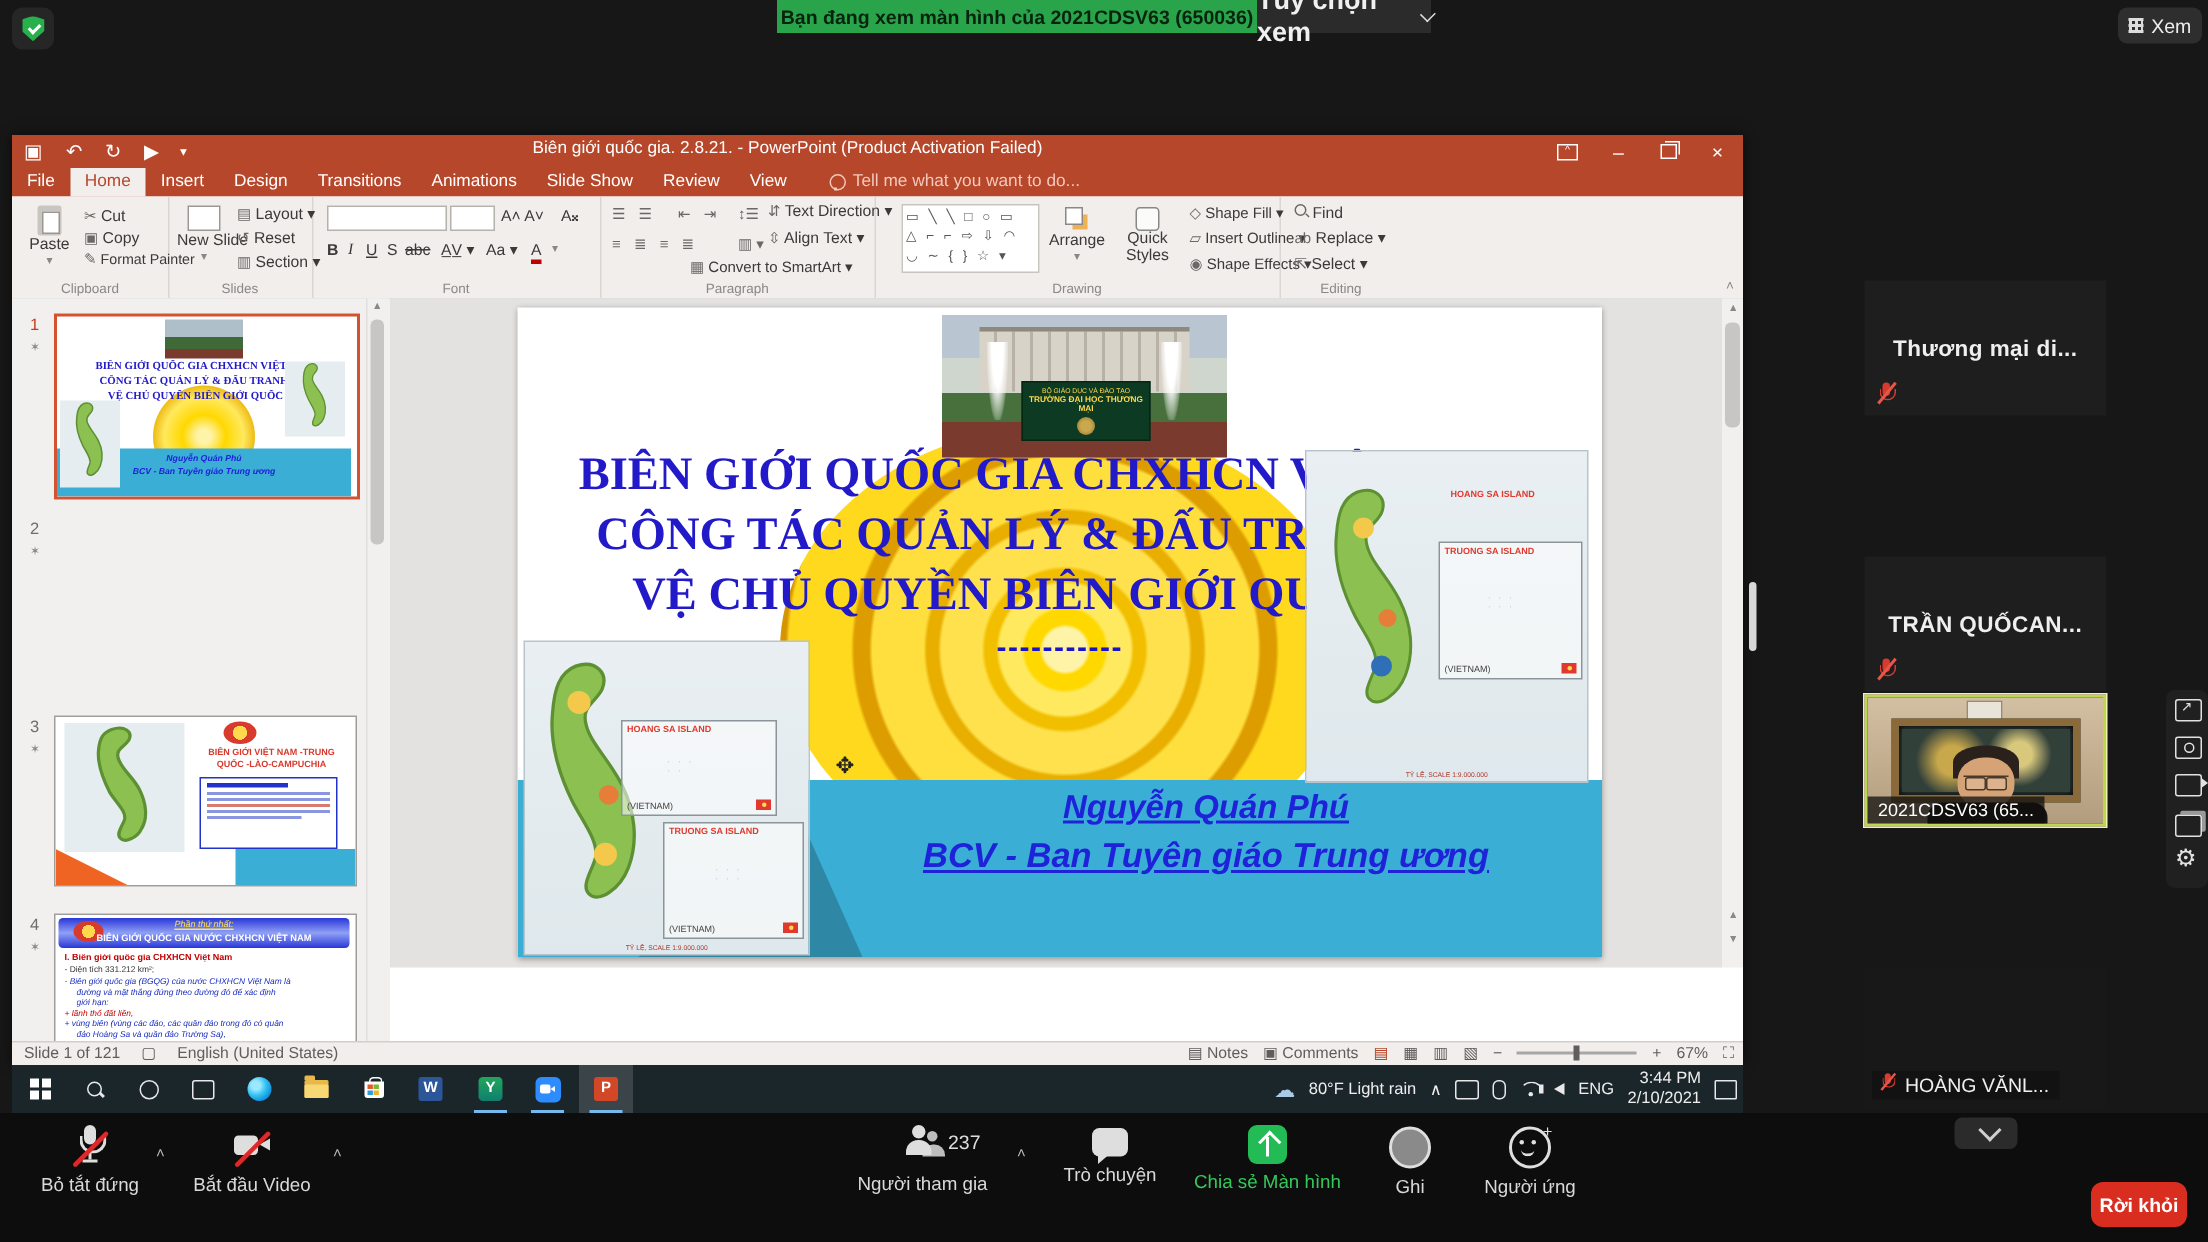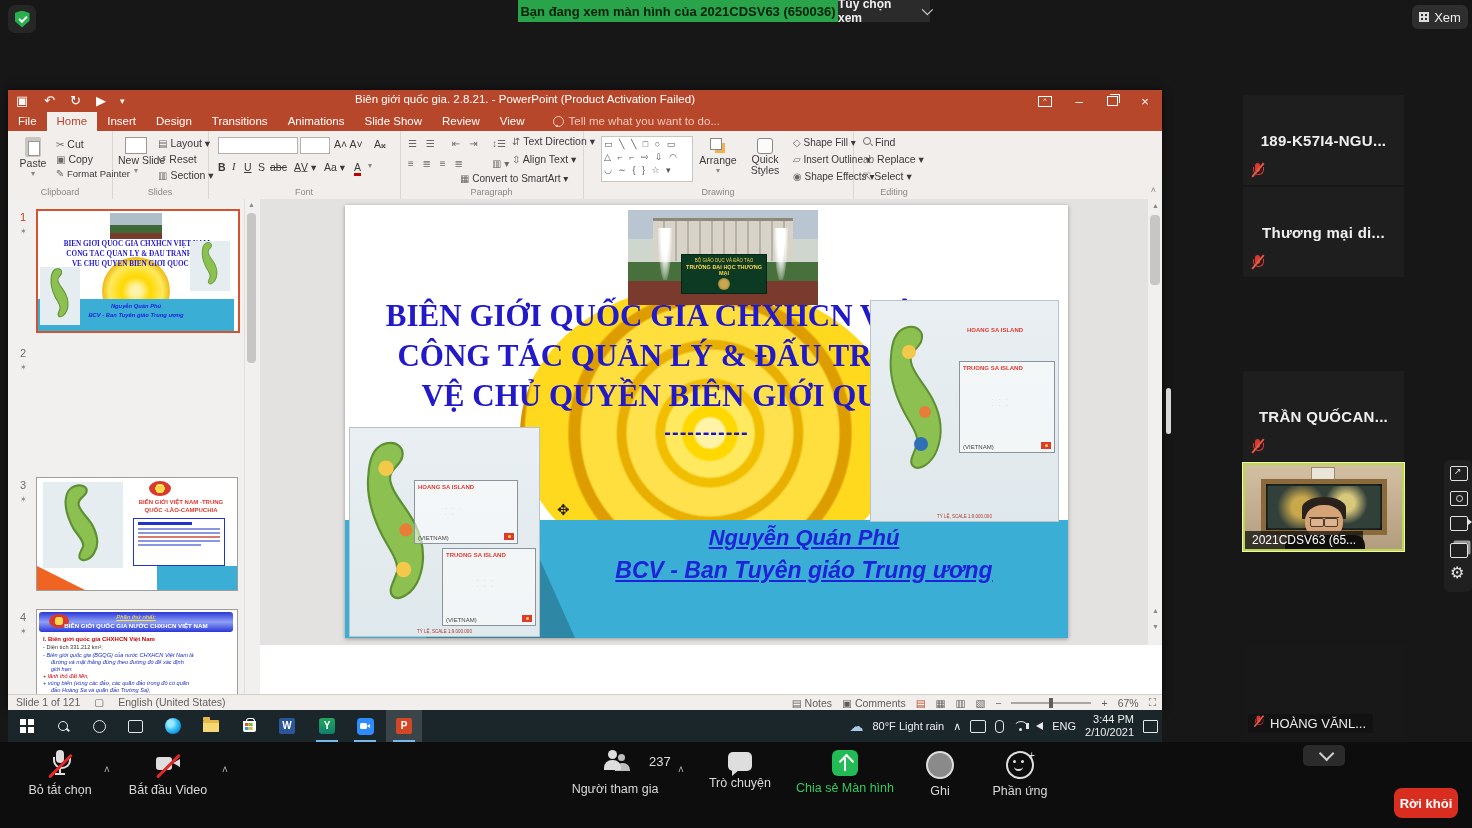--- a/index.html
+++ b/index.html
@@ -5,21 +5,21 @@
   html,body{margin:0;padding:0;background:#151515;width:1472px;height:828px;overflow:hidden;
     font-family:"Liberation Sans","DejaVu Sans",sans-serif;}
   .abs{position:absolute;}
   #screen{position:relative;width:1472px;height:828px;background:#171717;}
 
   
   #shield{left:8px;top:5px;width:28px;height:28px;background:#262626;border-radius:7px;display:flex;align-items:center;justify-content:center;}
   #shield .sh{width:15px;height:17px;background:#27b04b;clip-path:polygon(50% 0,100% 15%,100% 60%,50% 100%,0 60%,0 15%);position:relative;}
   #shield .sh:after{content:"";position:absolute;left:4px;top:5px;width:6px;height:3px;border-left:2px solid #fff;border-bottom:2px solid #fff;transform:rotate(-45deg);}
   #share-banner{left:518px;top:0;width:320px;height:22px;background:#2aa44a;color:#06230e;font-size:13px;font-weight:700;display:flex;align-items:center;justify-content:center;}
-  #view-options{left:838px;top:0;width:92px;height:22px;background:#2b2b2b;color:#f0f0f0;font-size:12px;font-weight:600;display:flex;align-items:center;justify-content:space-between;gap:5px;}
+  #view-options{left:838px;top:0;width:116px;height:22px;background:#2b2b2b;color:#f0f0f0;font-size:18px;font-weight:600;display:flex;align-items:center;justify-content:space-between;gap:5px;}
   #xem-btn{left:1412px;top:5px;width:56px;height:24px;background:#2e2e2e;border-radius:6px;color:#eee;font-size:13px;display:flex;align-items:center;justify-content:center;gap:5px;}
   .grid-ico{display:inline-block;width:10px;height:10px;background:
     repeating-linear-gradient(0deg,#ddd 0 2px,transparent 2px 4px),
     repeating-linear-gradient(90deg,#ddd 0 2px,transparent 2px 4px);}
   .chev{display:inline-block;width:7px;height:7px;border-right:1.5px solid #ddd;border-bottom:1.5px solid #ddd;transform:rotate(45deg) translateY(-2px);}
 
   
   #ppt{left:8px;top:90px;width:1154px;height:620px;background:#fff;box-shadow:0 0 8px rgba(0,0,0,.6);}
   #ppt-titlebar{left:0;top:0;width:1154px;height:22px;background:#B7472A;color:#fff;}
   .qat{position:absolute;top:3px;color:#fff;font-size:13px;line-height:16px;}
@@ -582,67 +582,59 @@
 
   <div class="abs" id="zoombar">
     <div class="zbtn" style="left:16px;width:88px">
       <div class="zmic">
           <span class="cap"></span>
           <span class="arc"></span>
           <span class="stem"></span>
           <span class="base"></span>
           <span class="slash"></span>
         </div>
-      <div class="lab">Bỏ tắt chọn</div>
+      <div class="lab">Bỏ tắt đứng</div>
     </div>
     <span class="upchev" style="left:104px;top:22px">˄</span>
     <div class="zbtn" style="left:120px;width:96px">
       <div class="zcam">
           <span class="body"></span>
           <span class="tri"></span>
           <span class="slash"></span>
         </div>
       <div class="lab">Bắt đầu Video</div>
     </div>
     <span class="upchev" style="left:222px;top:22px">˄</span>
 
     <div class="zbtn" style="left:560px;width:110px">
-      <div style="position:relative;display:inline-block"><span class="ppl-ico" style="display:inline-block"></span><span style="position:absolute;left:49px;top:4px;font-size:13px;color:#ddd">237</span></div>
+      <div style="position:relative;display:inline-block"><span class="ppl-ico" style="display:inline-block"></span><span style="position:absolute;left:32px;top:4px;font-size:13px;color:#ddd">237</span></div>
       <div class="lab">Người tham gia</div>
     </div>
     <span class="upchev" style="left:678px;top:22px">˄</span>
     <div class="zbtn" style="left:700px;width:80px">
       <div class="chat-ico"></div>
       <div class="lab">Trò chuyện</div>
     </div>
     <div class="zbtn zgreen" style="left:790px;width:110px">
       <div class="share-ico"></div>
       <div class="lab">Chia sẻ Màn hình</div>
     </div>
     <div class="zbtn" style="left:910px;width:60px">
       <div class="rec-ico"></div>
       <div class="lab">Ghi</div>
     </div>
     <div class="zbtn" style="left:980px;width:80px">
       <div class="react-ico">
           <span class="plus">+</span>
         </div>
-      <div class="lab">Phần ứng</div>
+      <div class="lab">Người ứng</div>
     </div>
     <div id="leave-btn">Rời khỏi</div>
   </div>
 
-  <div class="abs ptile" style="top:95px">
-    <span class="pname">189-K57I4-NGU...</span>
-    <span class="pmute">
-        <span class="cap"></span>
-        <span class="arc"></span>
-        <span class="sl"></span>
-      </span>
-  </div>
   <div class="abs ptile" style="top:187px">
     <span class="pname">Thương mại di...</span>
     <span class="pmute">
         <span class="cap"></span>
         <span class="arc"></span>
         <span class="sl"></span>
       </span>
   </div>
   <div class="abs ptile" style="top:371px">
     <span class="pname">TRẦN QUỐCAN...</span>

